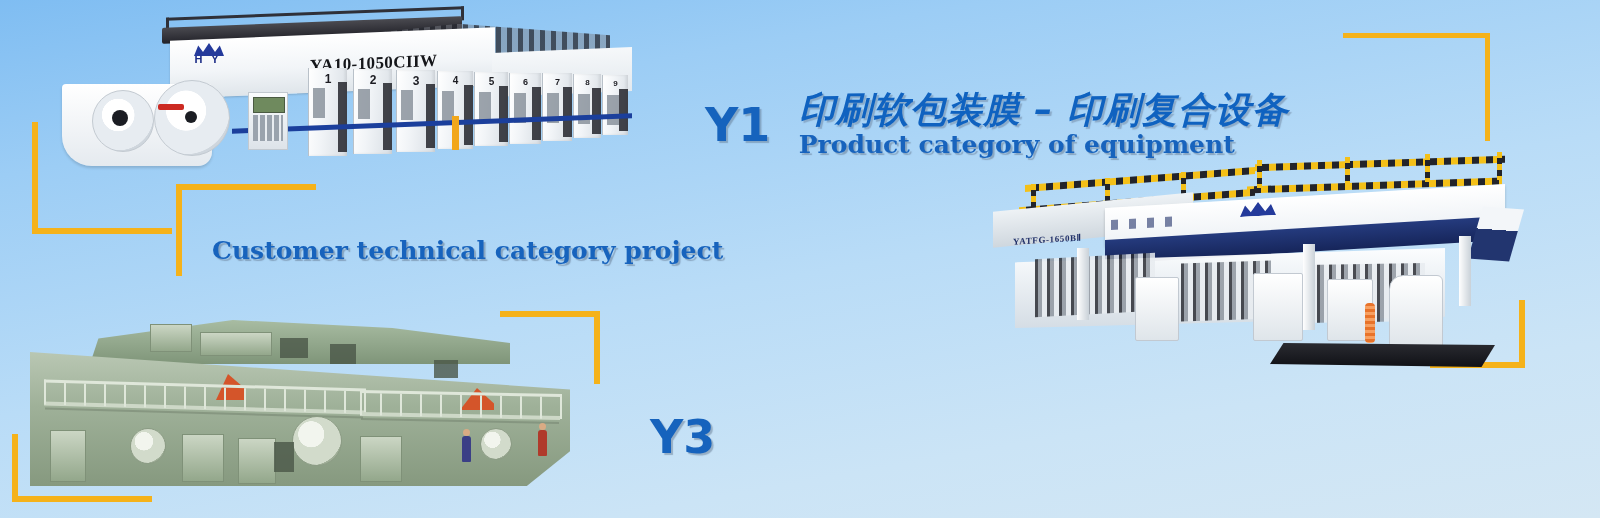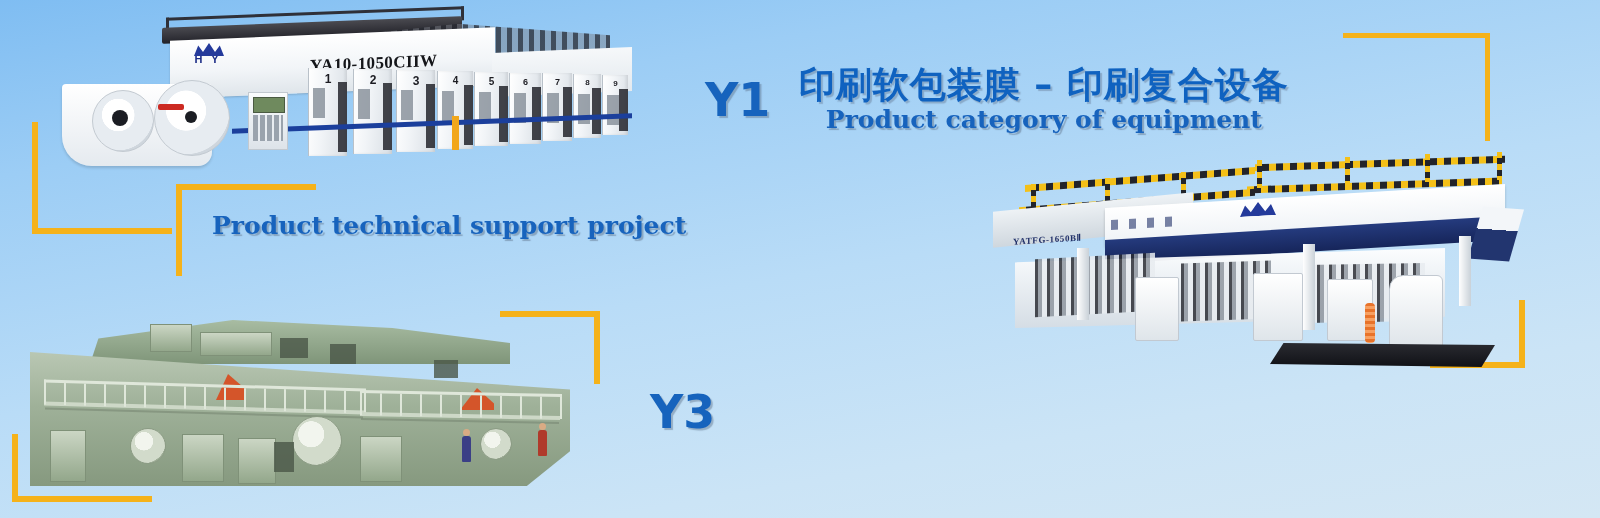--- a/index.html
+++ b/index.html
@@ -238,37 +238,38 @@
     position: absolute; background: #d4552a;
   }
   #machine-y3 .p-person {
     position: absolute; width: 9px; height: 26px; background: #3b3f86; border-radius: 3px 3px 1px 1px;
   }
   #machine-y3 .p-person::before {
     content: ""; position: absolute; left: 1px; top: -7px; width: 7px; height: 7px;
     background: #d9ab84; border-radius: 50%;
   }
   
-  .label-block { position: absolute; white-space: nowrap; }
+  .label-block { position: absolute; white-space: nowrap; margin-top: 25px; }
   .ycode {
     display: inline-block;
     color: #1663bd;
     font-weight: bold;
     font-family: "DejaVu Sans", sans-serif;
     text-shadow: 2px 2px 1px rgba(90,110,135,.45);
     vertical-align: middle;
   }
   .textcol { display: inline-block; vertical-align: middle; }
   .cn-line {
     color: #0f62c0;
     font-weight: bold;
     font-family: "DejaVu Sans", sans-serif;
     letter-spacing: 1px;
     text-shadow: 2px 2px 1px rgba(95,115,140,.42);
     line-height: 1.05;
+    font-style: italic;
   }
   .en-line {
     color: #1763bd;
     font-weight: bold;
     font-family: "DejaVu Serif", serif;
     text-shadow: 2px 2px 1px rgba(95,115,140,.5);
     line-height: 1.1;
   }
 </style>
 </head>
@@ -423,27 +424,27 @@
     <div class="p-box" style="left:330px; top:118px; width:40px; height:44px;"></div>
     <div class="p-dark" style="left:244px; top:124px; width:20px; height:30px;"></div>
     <div class="p-person" style="left:432px; top:118px;"></div>
     <div class="p-person" style="left:508px; top:112px; background:#b03a2b;"></div>
   </div>
 
   <div class="label-block" style="left:705px; top:66px;">
     <span class="ycode" style="font-size:46px; margin-right:24px;">Y1</span>
     <span class="textcol">
       <span class="cn-line" style="display:block; font-size:36px;">印刷软包装膜 – 印刷复合设备</span>
-      <span class="en-line" style="display:block; font-size:25px; margin-top:2px;text-align:center;">Product category of equipment</span>
+      <span class="en-line" style="display:block; font-size:25px; margin-top:2px;">Product category of equipment</span>
     </span>
   </div>
 
   <div class="label-block" style="left:212px; top:210px;">
     <span class="textcol">
-      <span class="en-line" style="display:block; font-size:25px; margin-top:2px;">Product technical support project</span>
+      <span class="en-line" style="display:block; font-size:25px; margin-top:2px;">Customer technical category project</span>
     </span>
   </div>
 
   <div class="label-block" style="left:650px; top:385px;">
     <span class="ycode" style="font-size:46px; margin-right:20px;">Y3</span>
   </div>
 
 </div>
 
 </body></html>

